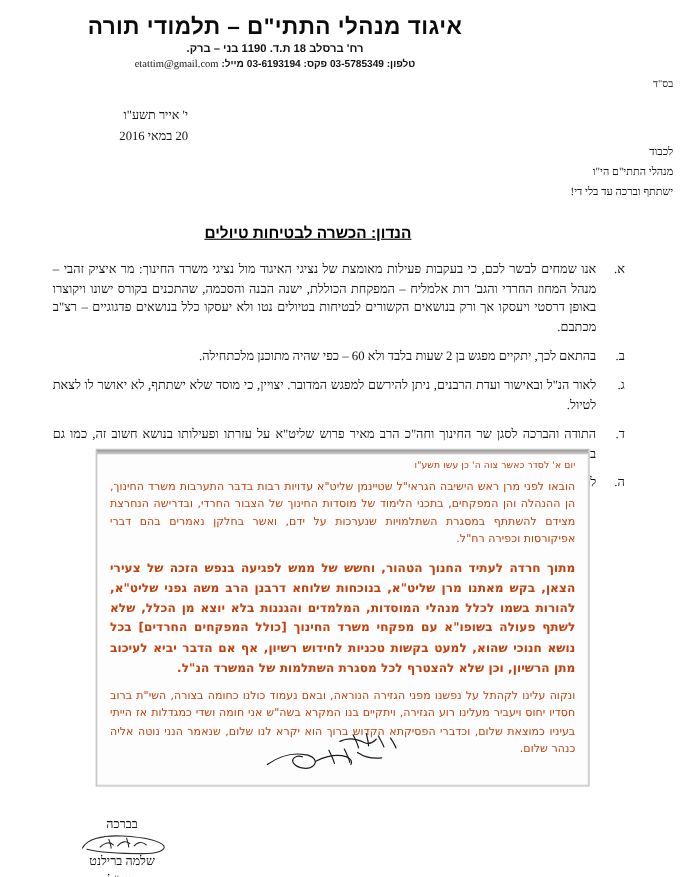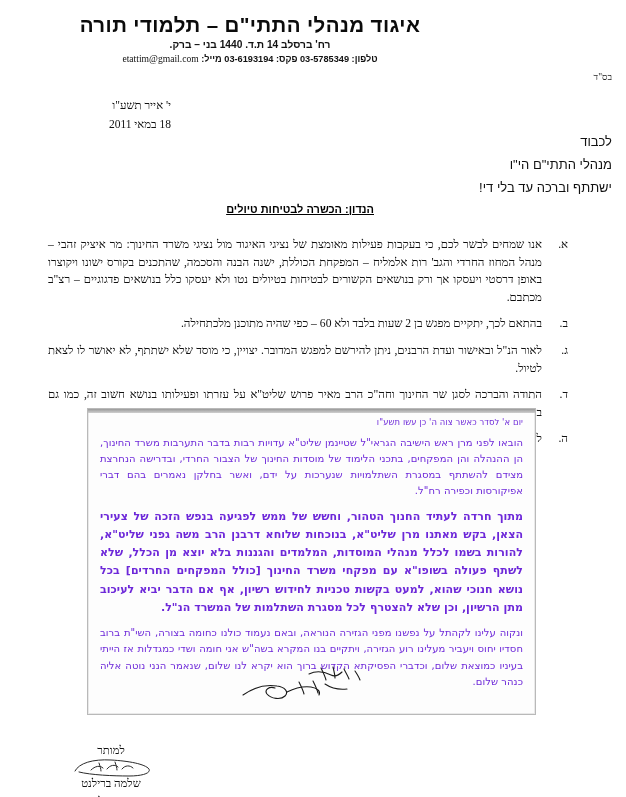--- a/index.html
+++ b/index.html
@@ -100,34 +100,34 @@
     line-height: 1.62;
     color: #111;
   }
 
   
   .addressee {
     position: absolute;
     top: 130px;
     right: 14px;
     text-align: right;
-    font-family: Liberation Sans, sans-serif;
-    font-size: 13px;
+    font-family: Liberation Serif, serif;
+    font-size: 10px;
     line-height: 1.78;
     color: #111;
   }
 
   
   .subject {
     position: absolute;
     top: 203px;
     right: 252px;
     font-family: "Liberation Sans", "DejaVu Sans", sans-serif;
     font-weight: bold;
-    font-size: 11px;
+    font-size: 14px;
     text-decoration: underline;
     color: #000;
   }
 
   
   .bodylist {
     position: absolute;
     top: 236px;
     right: 58px;
     width: 520px;
@@ -171,21 +171,21 @@
     height: 4px;
     background: linear-gradient(#9a9a9a, #cfcfcf);
   }
   .inset-inner {
     position: absolute;
     top: 8px;
     right: 12px;
     left: 12px;
     bottom: 4px;
     font-family: "DejaVu Sans", "Liberation Sans", sans-serif;
-    color: #6d28d9;
+    color: #c2410c;
   }
   .inset-date {
     text-align: right;
     font-size: 8.4px;
     line-height: 1.3;
     margin-bottom: 7px;
     letter-spacing: 0.1px;
   }
   .inset-p {
     font-size: 10px;
@@ -235,33 +235,33 @@
 </head>
 <body>
 
 <div id="page">
 
   <div class="letterhead">
 
 
     <div class="lh-text">
       <div class="lh-title">איגוד מנהלי התתי"ם – תלמודי תורה</div>
-      <div class="lh-addr">רח' ברסלב 14 ת.ד. 1440 בני – ברק.</div>
+      <div class="lh-addr">רח' ברסלב 18 ת.ד. 1190 בני – ברק.</div>
       <div class="lh-contact">
         <span>טלפון: 03-5785349 פקס: 03-6193194 מייל:</span>
         <span class="mail-latin">etattim@gmail.com</span>
       </div>
     </div>
   </div>
 
   <div class="bsd">בס"ד</div>
 
   <div class="datebox">
     <div>י' אייר תשע"ו</div>
-    <div>18 במאי 2011</div>
+    <div>20 במאי 2016</div>
   </div>
 
   <div class="addressee">
     <div>לכבוד</div>
     <div>מנהלי התתי"ם הי"ו</div>
     <div>ישתתף וברכה עד בלי די!</div>
   </div>
 
   <div class="subject">הנדון: הכשרה לבטיחות טיולים</div>
 
@@ -314,21 +314,21 @@
             <path d="M86 20 C88 24, 90 28, 91 32"></path>
             <path d="M100 19 C102 23, 104 27, 105 31"></path>
             <path d="M112 22 C118 26, 126 28, 134 27"></path>
           </g>
         </svg>
       </div>
     </div>
   </div>
 
   <div class="closing">
-    <div>למותר</div>
+    <div>בברכה</div>
     <div class="sig-wrap">
       <svg width="92" height="22" viewBox="0 0 92 22" xmlns="http://www.w3.org/2000/svg">
         <g fill="none" stroke="#2a2a2a" stroke-width="1" stroke-linecap="round">
           <path d="M8 14 C12 6, 26 2, 44 3 C62 4, 78 7, 82 12 C84 16, 76 19, 62 19 C46 19, 24 18, 12 15"></path>
           <path d="M24 13 C28 9, 33 8, 36 11"></path>
           <path d="M40 12 C43 8, 48 7, 51 10"></path>
           <path d="M55 12 C58 8, 63 8, 66 11"></path>
           <path d="M32 6 C33 9, 34 12, 34 14"></path>
           <path d="M48 5 C49 8, 50 11, 50 13"></path>
         </g>

